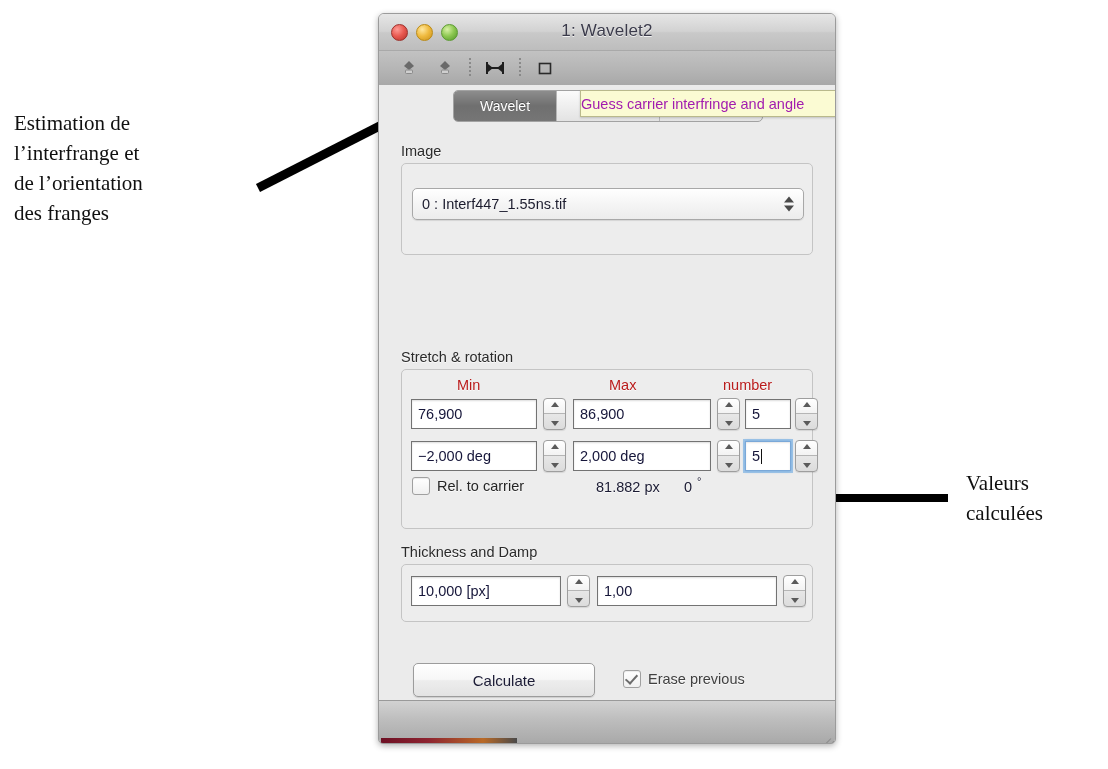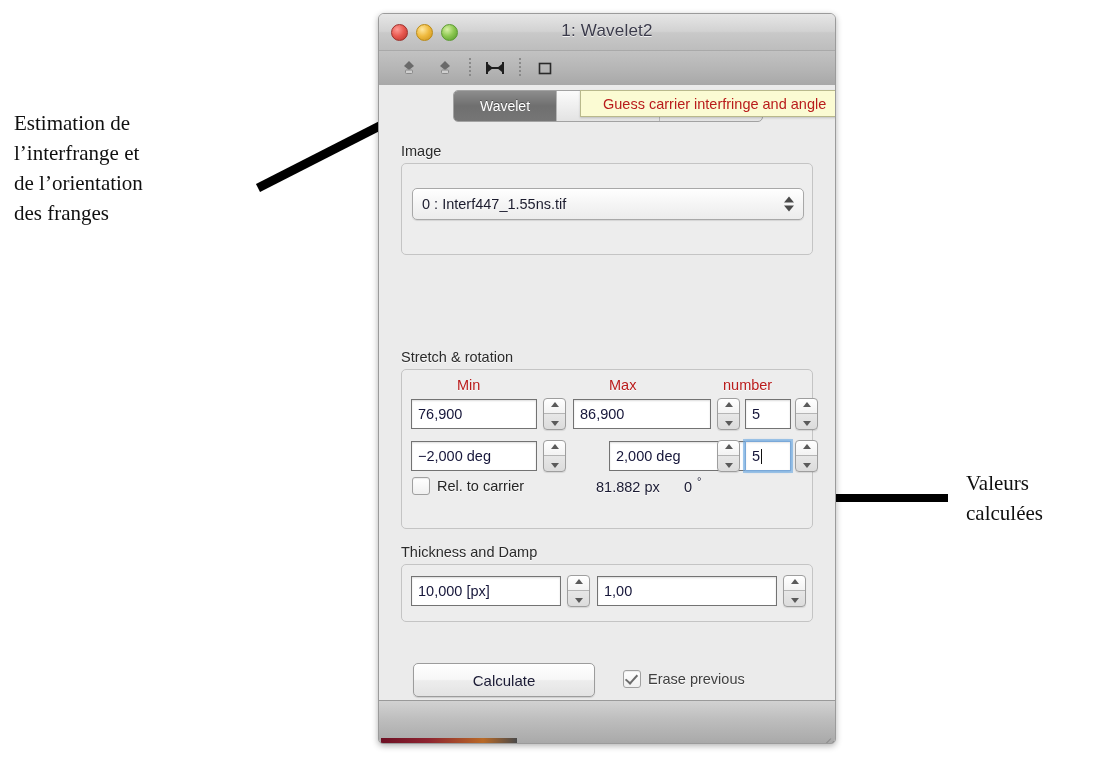--- a/index.html
+++ b/index.html
@@ -90,22 +90,22 @@
   .tab:last-child{border-right:none;}
   .tab.sel{
     background:linear-gradient(to bottom,#8d8d8d 0%,#6f6f6f 50%,#767676 100%);
     color:#ffffff;text-shadow:0 -1px 0 rgba(0,0,0,.35);
   }
 
   
   #tooltip{
     position:absolute;left:127px;top:0px;height:25px;width:350px;
     background:#fbfbd3;border:1px solid #b9b98c;
-    display:flex;align-items:center;padding-left:22px;
-    font-size:14.5px;color:#b91c1c;white-space:nowrap;
+    display:flex;align-items:center;padding-left:0;
+    font-size:14.5px;color:#a21caf;white-space:nowrap;
     box-shadow:0 1px 2px rgba(0,0,0,.18);
     z-index:40;
   }
 
   
   .group{position:absolute;}
   .group > .gtitle{
     position:absolute;left:0;top:0;font-size:14.5px;color:#2b2b2b;
     text-shadow:0 1px 0 rgba(255,255,255,.8);
   }
@@ -340,21 +340,21 @@
 
       <div class="tfield" style="left:10px;top:92px;width:124px;">
         <span>−2,000 deg</span>
       </div>
       <div class="stepper" style="left:142px;top:91px;">
         <div class="tri-up"></div>
           <div class="hr"></div>
           <div class="tri-dn"></div>
       </div>
 
-      <div class="tfield" style="left:172px;top:92px;width:136px;margin-left:36px;">
+      <div class="tfield" style="left:172px;top:92px;width:136px;">
         <span>2,000 deg</span>
       </div>
       <div class="stepper" style="left:316px;top:91px;">
         <div class="tri-up"></div>
           <div class="hr"></div>
           <div class="tri-dn"></div>
       </div>
 
       <div class="tfield focus" style="left:344px;top:92px;width:44px;">
         <span>5</span>

